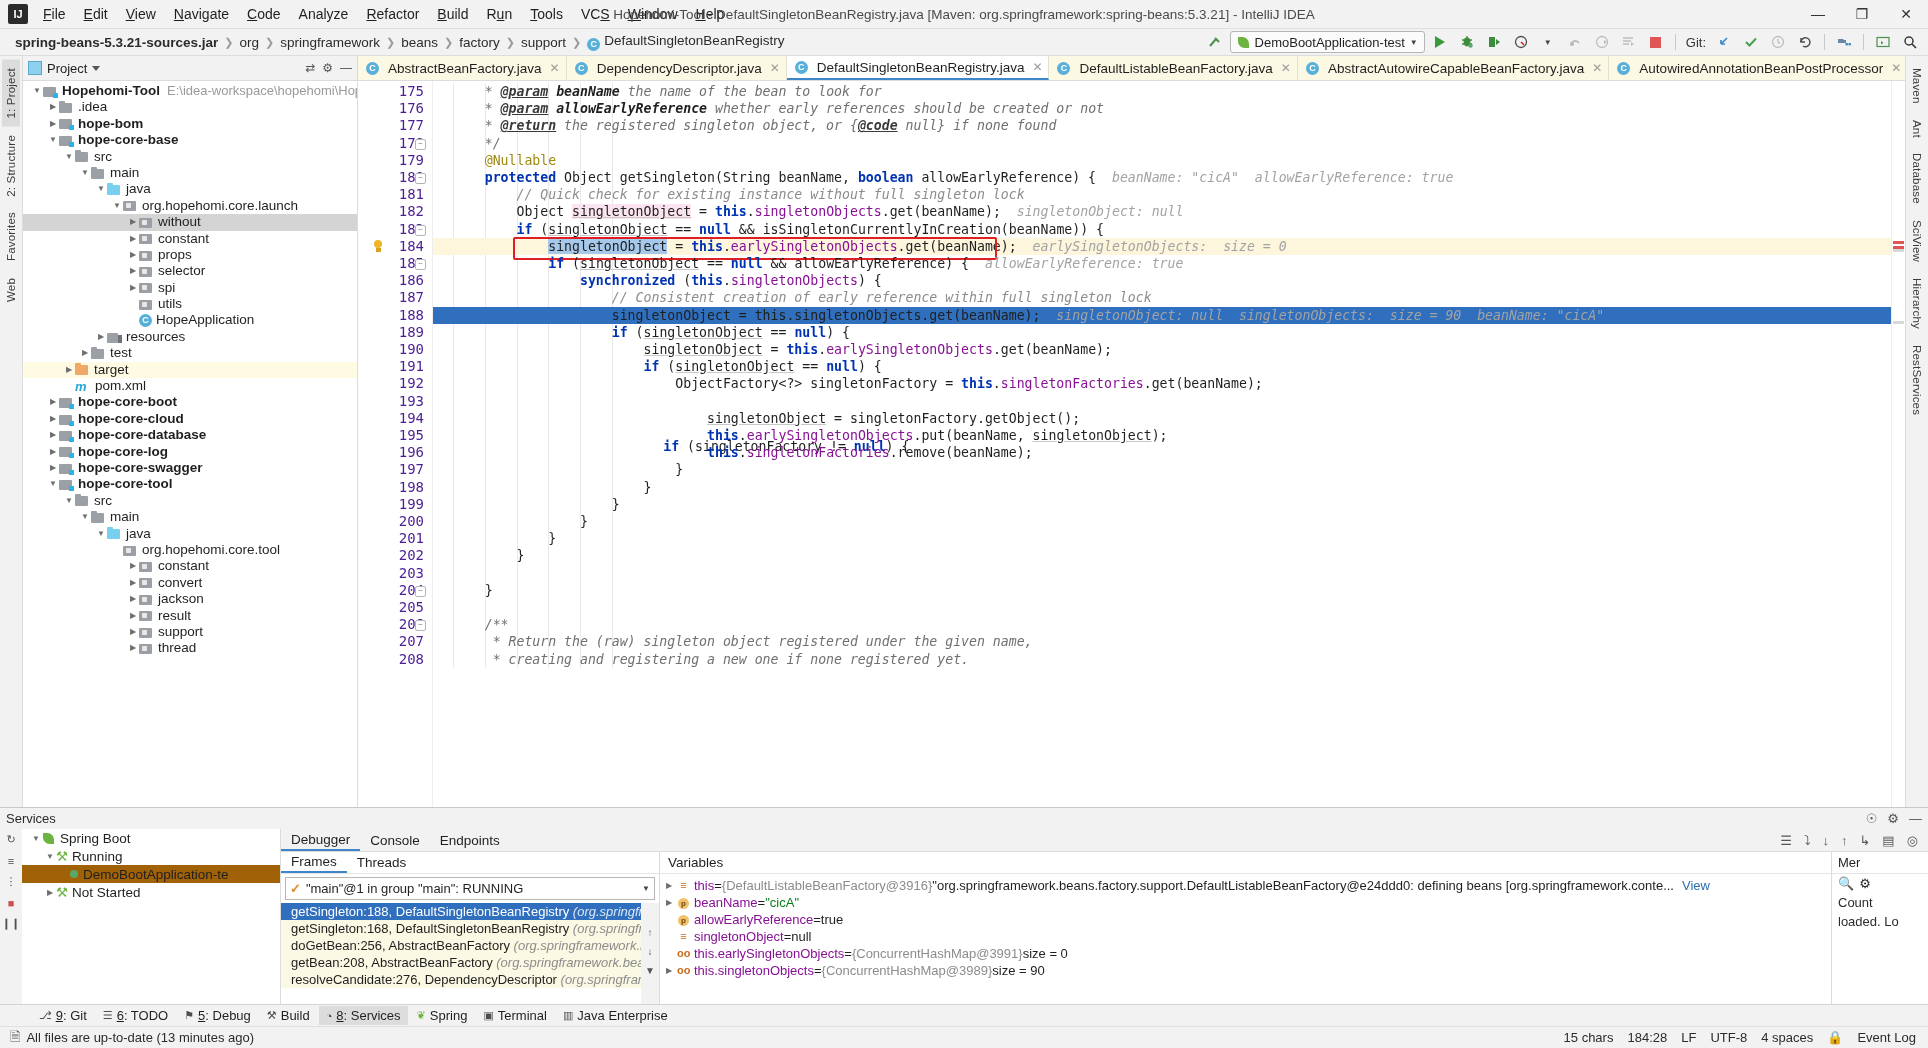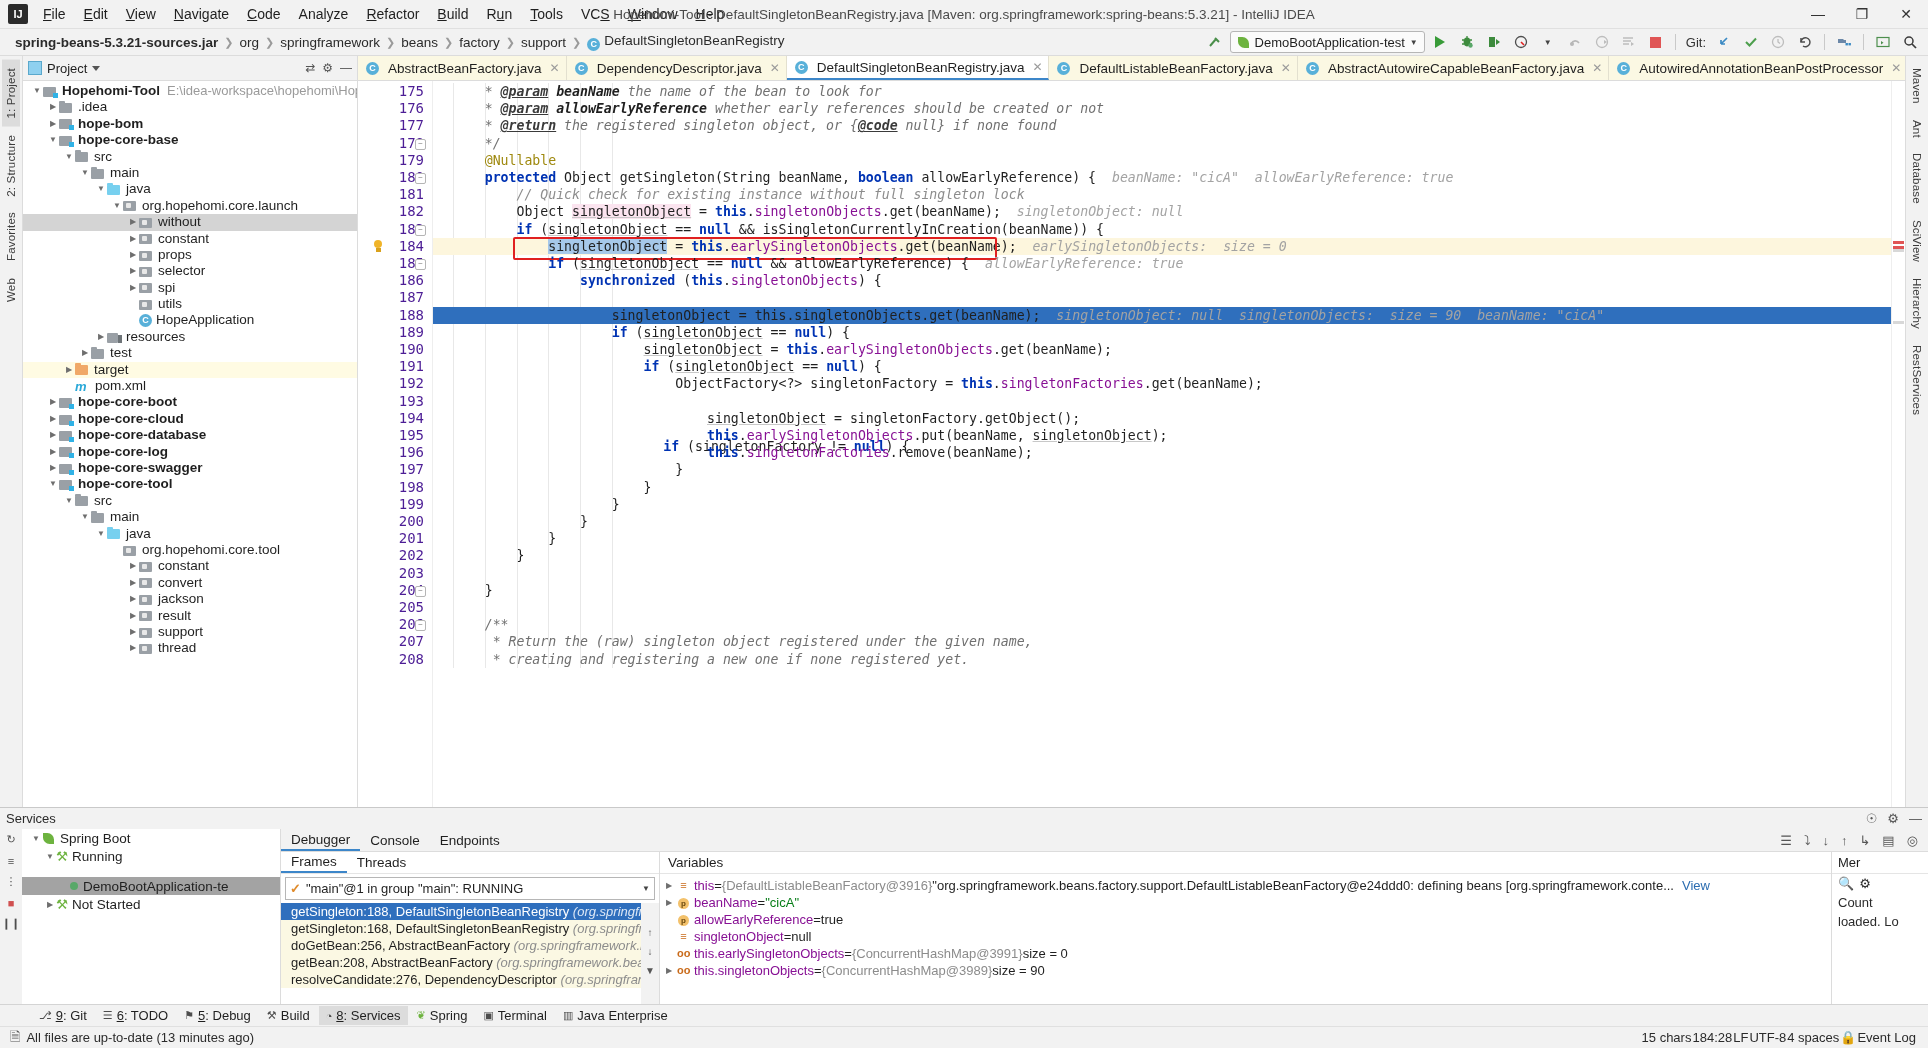--- a/index.html
+++ b/index.html
@@ -118,21 +118,21 @@
 
   
   .services{height:196px;background:#f2f2f2;border-top:1px solid #c9c9c9;display:flex;flex-direction:column;flex:none;}
   .svc-head{height:21px;display:flex;align-items:center;background:#f2f2f2;padding:0 6px;font-size:13px;color:#2b2b2b;flex:none;}
   .svc-head .sp{margin-left:auto;display:flex;gap:10px;align-items:center;color:#555;font-size:13px;}
   .svc-body{flex:1;display:flex;min-height:0;}
   .svc-toolbar{width:22px;background:#f2f2f2;display:flex;flex-direction:column;align-items:center;padding-top:3px;gap:6px;flex:none;}
   .sbtn{width:15px;height:15px;display:flex;align-items:center;justify-content:center;font-size:11px;color:#4d4d4d;}
   .svc-left{width:258px;background:#fff;border-right:1px solid #dcdcdc;display:flex;flex-direction:column;flex:none;}
   .svc-lrow{height:18px;display:flex;align-items:center;font-size:13.5px;padding-left:4px;white-space:nowrap;}
-  .svc-lrow.sel{background:#a3a3a3;margin-top:12px;}
+  .svc-lrow.sel{background:#a16207;}
   .dot-green{width:8px;height:8px;border-radius:50%;background:#59a869;margin-right:5px;flex:none;}
   .wrench{color:#6db33f;margin-right:4px;}
 
   .dbg{flex:1;display:flex;flex-direction:column;min-width:0;background:#fff;}
   .dbg-tabs{height:22px;display:flex;align-items:center;background:#f2f2f2;border-bottom:1px solid #dcdcdc;font-size:13.5px;flex:none;}
   .dtab{padding:2px 10px;color:#1f1f1f;}
   .dtab.active{border-bottom:2px solid #3c86c9;}
   .dtab-icons{margin-left:auto;display:flex;gap:12px;padding-right:10px;color:#555;font-size:13px;align-items:center;}
   .dbg-body{flex:1;display:flex;min-height:0;}
   .frames{width:378px;border-right:1px solid #dcdcdc;display:flex;flex-direction:column;flex:none;background:#fff;}
@@ -164,21 +164,21 @@
   .mem-h{height:21px;display:flex;align-items:center;padding-left:6px;border-bottom:1px solid #e5e5e5;}
   .mem-r{height:19px;display:flex;align-items:center;padding-left:6px;gap:5px;color:#2b2b2b;}
 
   
   .btabs{height:21px;display:flex;align-items:center;background:#f2f2f2;border-top:1px solid #d4d4d4;font-size:13px;padding-left:32px;flex:none;gap:2px;}
   .btab{display:flex;align-items:center;gap:4px;padding:2px 7px;color:#1f1f1f;white-space:nowrap;}
   .btab.sel{background:#dcdcdc;}
   .btab u{text-decoration:underline;}
   .btab .bi{font-size:11px;color:#4d4d4d;}
   .statusbar{height:21px;display:flex;align-items:center;background:#f2f2f2;border-top:1px solid #e0e0e0;font-size:13px;color:#2b2b2b;padding-left:10px;flex:none;}
-  .st-right{margin-left:auto;display:flex;align-items:center;gap:1px;padding-right:12px;color:#2b2b2b;}
+  .st-right{margin-left:auto;display:flex;align-items:center;gap:14px;padding-right:12px;color:#2b2b2b;}
 </style>
 </head>
 <body>
 
 <div class="app">
 
   <div class="titlebar">
     <div class="ij-logo">IJ</div>
     <div class="menu" id="menu-root">
         <div class="menu-item"><u>F</u>ile</div>
@@ -616,20 +616,21 @@
             <div class="cl" style="position: absolute; top: 70.8px; left: 12px; right: 0px;">     <span class="ann">@Nullable</span></div>
             <div class="cl" style="position: absolute; top: 88px; left: 12px; right: 0px;">     <span class="k">protected</span> Object getSingleton(String beanName, <span class="k">boolean</span> allowEarlyReference) {  <span class="hint">beanName: "cicA"  allowEarlyReference: true</span></div>
             <div class="cl" style="position: absolute; top: 105.2px; left: 12px; right: 0px;">         <span class="com">// Quick check for existing instance without full singleton lock</span></div>
             <div class="cl" style="position: absolute; top: 122.4px; left: 12px; right: 0px;">         Object <span class="pinkbg usg">singletonObject</span> = <span class="k">this</span>.<span class="fld">singletonObjects</span>.get(beanName);  <span class="hint">singletonObject: null</span></div>
             <div class="cl" style="position: absolute; top: 139.6px; left: 12px; right: 0px;">         <span class="k">if</span> (<span class="usg errund">singletonObject</span> == <span class="k">null</span> &amp;&amp; isSingletonCurrentlyInCreation(beanName)) {</div>
             <div class="caretline" style="top: 156.8px;"></div>
             <div class="cl" style="position: absolute; top: 156.8px; left: 12px; right: 0px;">             <span class="bluesel">singletonObject</span> = <span class="k">this</span>.<span class="fld">earlySingletonObjects</span>.get(beanName);  <span class="hint">earlySingletonObjects:  size = 0</span></div>
             <div class="redbox" style="top: 155.8px; left: 80px; width: 480px; height: 19px;"></div>
             <div class="cl" style="position: absolute; top: 174px; left: 12px; right: 0px;">             <span class="k">if</span> (<span class="usg">singletonObject</span> == <span class="k">null</span> &amp;&amp; allowEarlyReference) {  <span class="hint">allowEarlyReference: true</span></div>
             <div class="cl" style="position: absolute; top: 191.2px; left: 12px; right: 0px;">                 <span class="k">synchronized</span> (<span class="k">this</span>.<span class="fld">singletonObjects</span>) {</div>
+            <div class="cl" style="position: absolute; top: 208.4px; left: 12px; right: 0px;">                     <span class="com">// Consistent creation of early reference within full singleton lock</span></div>
             <div class="selline" style="top: 225.6px;"></div>
             <div class="cl" style="position: absolute; top: 225.6px; left: 12px; right: 0px;">                     singletonObject = this.singletonObjects.get(beanName);  <span class="hint">singletonObject: null  singletonObjects:  size = 90  beanName: "cicA"</span></div>
             <div class="cl" style="position: absolute; top: 242.8px; left: 12px; right: 0px;">                     <span class="k">if</span> (<span class="usg">singletonObject</span> == <span class="k">null</span>) {</div>
             <div class="cl" style="position: absolute; top: 260px; left: 12px; right: 0px;">                         <span class="usg">singletonObject</span> = <span class="k">this</span>.<span class="fld">earlySingletonObjects</span>.get(beanName);</div>
             <div class="cl" style="position: absolute; top: 277.2px; left: 12px; right: 0px;">                         <span class="k">if</span> (<span class="usg">singletonObject</span> == <span class="k">null</span>) {</div>
             <div class="cl" style="position: absolute; top: 294.4px; left: 12px; right: 0px;">                             ObjectFactory&lt;?&gt; singletonFactory = <span class="k">this</span>.<span class="fld">singletonFactories</span>.get(beanName);</div>
             <div class="cl" style="position: absolute; top: 311.6px; left: 0; right: 0px; margin-top: 45px;">                             <span class="k">if</span> (singletonFactory != <span class="k">null</span>) {</div>
             <div class="cl" style="position: absolute; top: 328.8px; left: 12px; right: 0px;">                                 <span class="usg">singletonObject</span> = singletonFactory.getObject();</div>
             <div class="cl" style="position: absolute; top: 346px; left: 12px; right: 0px;">                                 <span class="k">this</span>.<span class="fld">earlySingletonObjects</span>.put(beanName, <span class="usg">singletonObject</span>);</div>
             <div class="cl" style="position: absolute; top: 363.2px; left: 12px; right: 0px;">                                 <span class="k">this</span>.<span class="fld">singletonFactories</span>.remove(beanName);</div>

